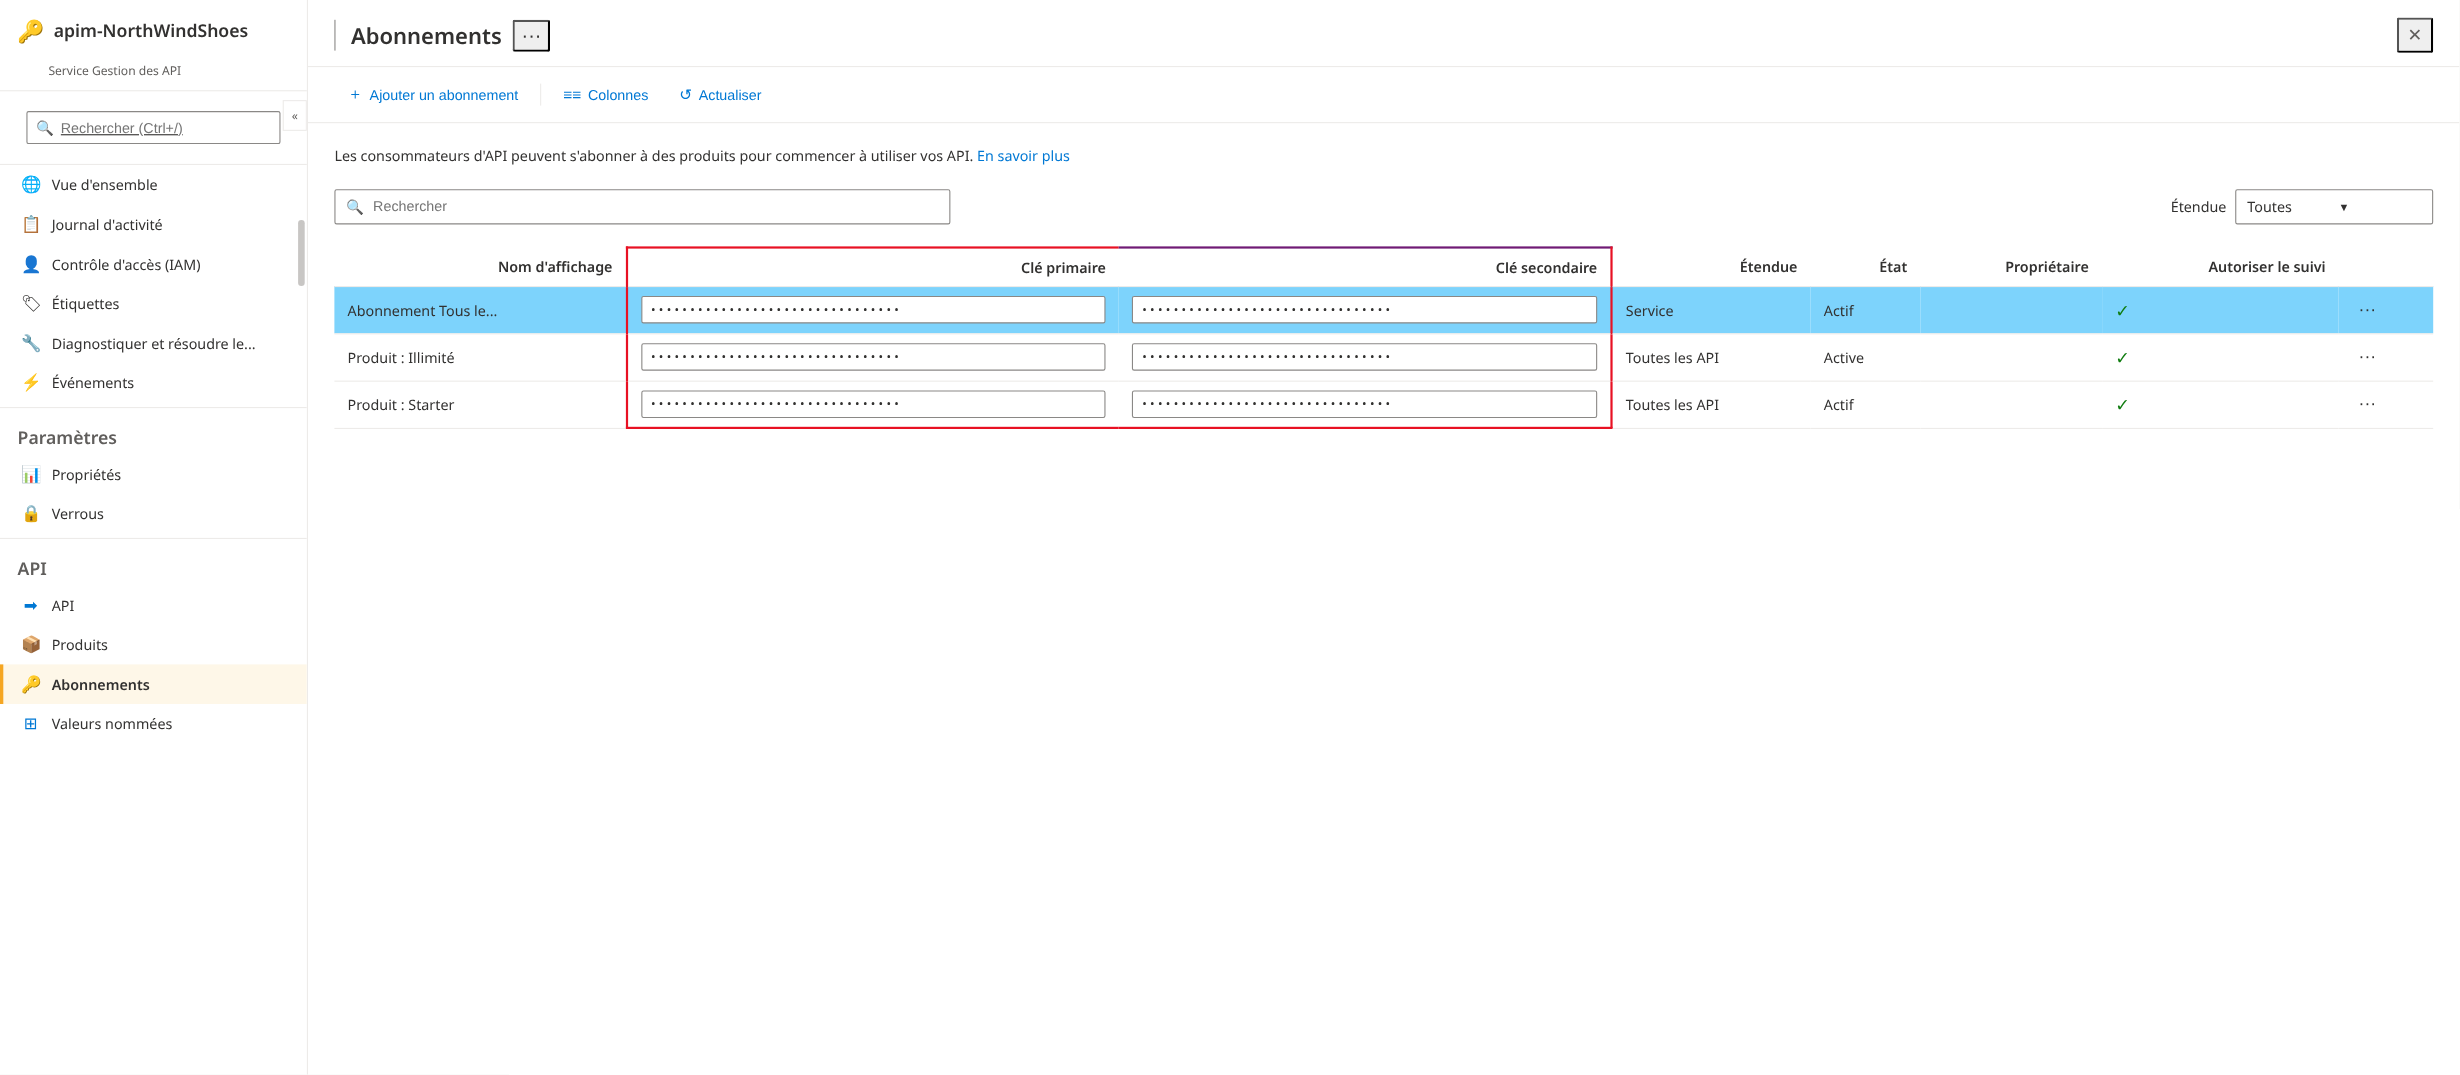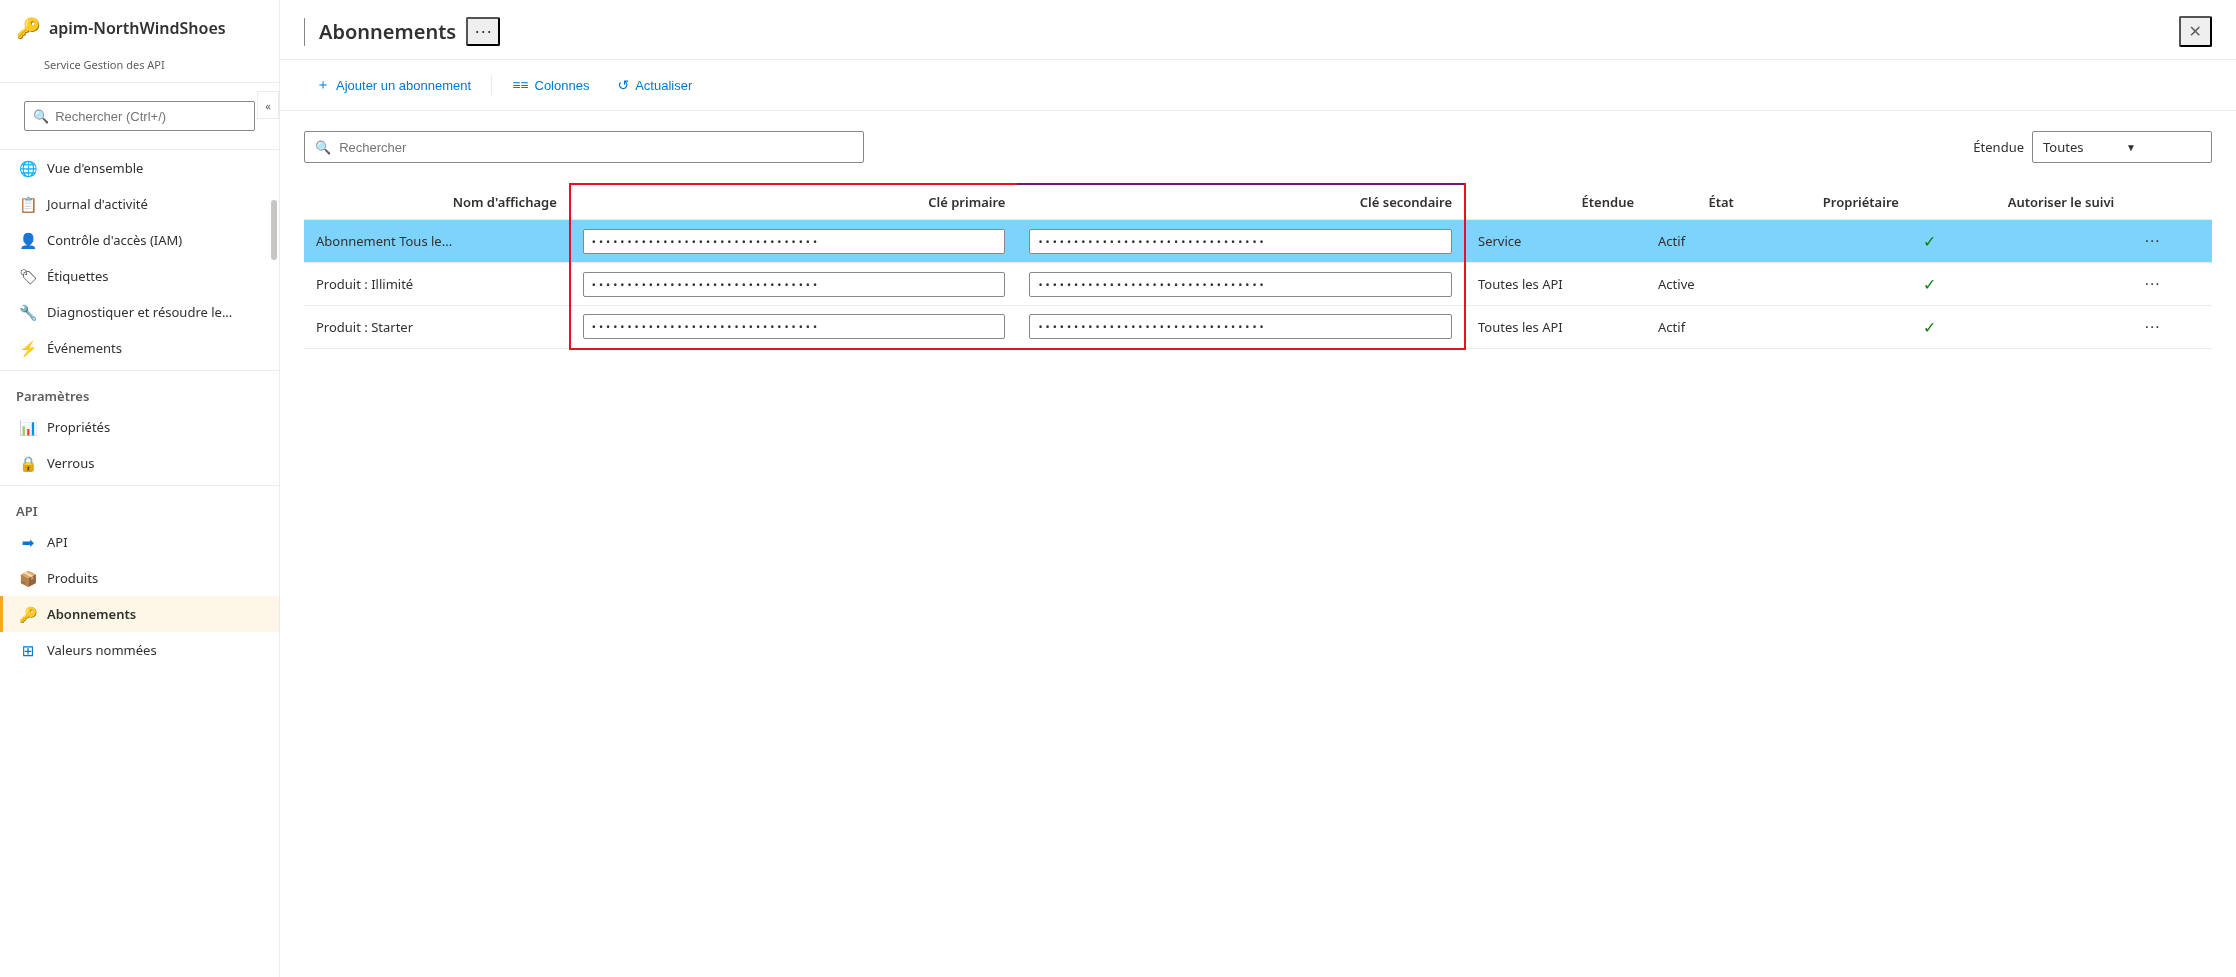--- a/index.html
+++ b/index.html
@@ -48,40 +48,41 @@
       padding: 5px 8px;
       gap: 6px;
     }
     .sidebar-search input {
       border: none;
       outline: none;
       font-size: 13px;
       color: #323130;
       flex: 1;
       background: transparent;
+      text-decoration: underline;
     }
     .sidebar-search .search-icon { color: #605e5c; font-size: 13px; }
     .sidebar-nav-item {
       display: flex;
       align-items: center;
       gap: 10px;
       padding: 8px 16px;
       cursor: pointer;
       color: #323130;
       font-size: 13px;
       border-left: 3px solid transparent;
     }
     .sidebar-nav-item.active {
       background: #fef7e8;
       border-left: 3px solid #f5a623;
       font-weight: 600;
     }
     .sidebar-nav-item .icon { font-size: 15px; width: 18px; text-align: center; }
     .sidebar-section-label {
-      font-size: 13px;
+      font-size: 16px;
       font-weight: 600;
       color: #605e5c;
       padding: 12px 16px 4px 16px;
       text-transform: none;
     }
     .sidebar-divider { height: 1px; background: #edebe9; margin: 4px 0; }
 
     
     .main {
       flex: 1;
@@ -367,20 +368,24 @@
       <span>Colonnes</span>
     </button>
     <button class="toolbar-btn">
       <span class="btn-icon">↺</span>
       <span>Actualiser</span>
     </button>
   </div>
 
   <div class="content">
 
+    <p class="info-text">
+      <span>Les consommateurs d'API peuvent s'abonner à des produits pour commencer à utiliser vos API.</span>
+      <a href="#">En savoir plus</a>
+    </p>
 
     <div class="filter-row">
       <div class="search-box">
         <span style="color:#605e5c;">🔍</span>
         <input type="text" placeholder="Rechercher" style="">
       </div>
       <div class="etendue-filter">
         <span class="etendue-label">Étendue</span>
         <div class="etendue-dropdown">
           <span>Toutes</span>

